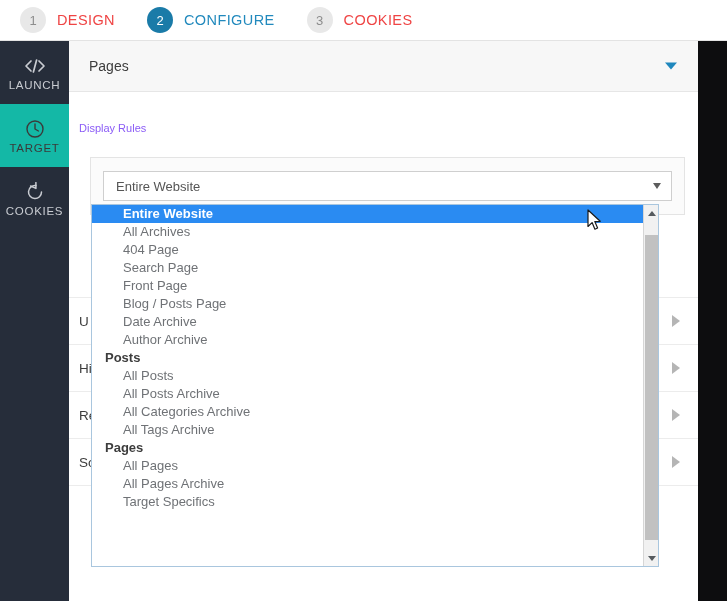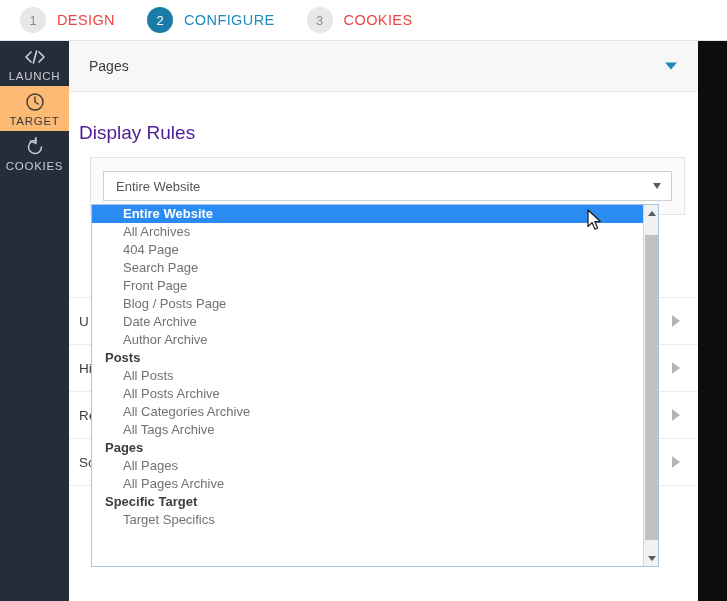--- a/index.html
+++ b/index.html
@@ -27,25 +27,25 @@
   .step.active .step-num { background: #1a7ba8; color: #ffffff; }
   .step-label { font-size: 14.5px; color: #ef4444; letter-spacing: .4px; }
   .step.active .step-label { color: #2189bd; }
 
   
   .rail {
     position: absolute; left: 0; top: 41px; width: 69px; height: 560px;
     background: #262d3a;
   }
   .rail-item {
-    width: 69px; height: 45px; display: flex; flex-direction: column;
+    width: 69px; height: 63px; display: flex; flex-direction: column;
     align-items: center; justify-content: center; cursor: pointer;
     color: #c9ccd2;
   }
-  .rail-item.active { background: #fdba74; color: #3a3a3a; }
+  .rail-item.active { background: #14b8a6; color: #3a3a3a; }
   .rail-ico { height: 22px; display: flex; align-items: center; justify-content: center; margin-bottom: 2px; }
   .rail-ico svg { display: block; }
   .rail-txt { font-size: 11.5px; letter-spacing: .7px; }
 
   
   .rightstrip {
     position: absolute; left: 698px; top: 41px; width: 29px; height: 560px;
     background: #0d0d0f;
   }
 
@@ -63,21 +63,21 @@
   .panel-head-title { font-size: 14px; color: #3d3d3d; }
   .panel-caret {
     position: absolute; right: 21px; top: 50%; transform: translateY(-50%);
     width: 0; height: 0;
     border-left: 6px solid transparent; border-right: 6px solid transparent;
     border-top: 7px solid #1f87bd;
   }
 
   .display-rules-label {
     position: absolute; left: 79px; top: 122px;
-    font-size: 19px; color: #4c1d95;
+    font-size: 11px; color: #8b5cf6;
   }
 
   
   .acc-row {
     position: absolute; left: 69px; width: 629px; height: 47px;
     background: #ffffff; border-top: 1px solid #ececec;
     display: flex; align-items: center; cursor: pointer;
   }
   .acc-label { font-size: 13.5px; color: #3d3d3d; margin-left: 10px; white-space: nowrap; }
   .acc-caret {
@@ -253,21 +253,20 @@
         <div class="dd-opt">Date Archive</div>
         <div class="dd-opt">Author Archive</div>
         <div class="dd-opt group">Posts</div>
         <div class="dd-opt">All Posts</div>
         <div class="dd-opt">All Posts Archive</div>
         <div class="dd-opt">All Categories Archive</div>
         <div class="dd-opt">All Tags Archive</div>
         <div class="dd-opt group">Pages</div>
         <div class="dd-opt">All Pages</div>
         <div class="dd-opt">All Pages Archive</div>
-        <div class="dd-opt group">Specific Target</div>
         <div class="dd-opt">Target Specifics</div>
       </div>
     <div class="dd-sb">
       <div class="sb-btn up">
           <span class="sb-arrow-up"></span>
         </div>
       <div class="sb-thumb"></div>
       <div class="sb-btn down">
           <span class="sb-arrow-down"></span>
         </div>

